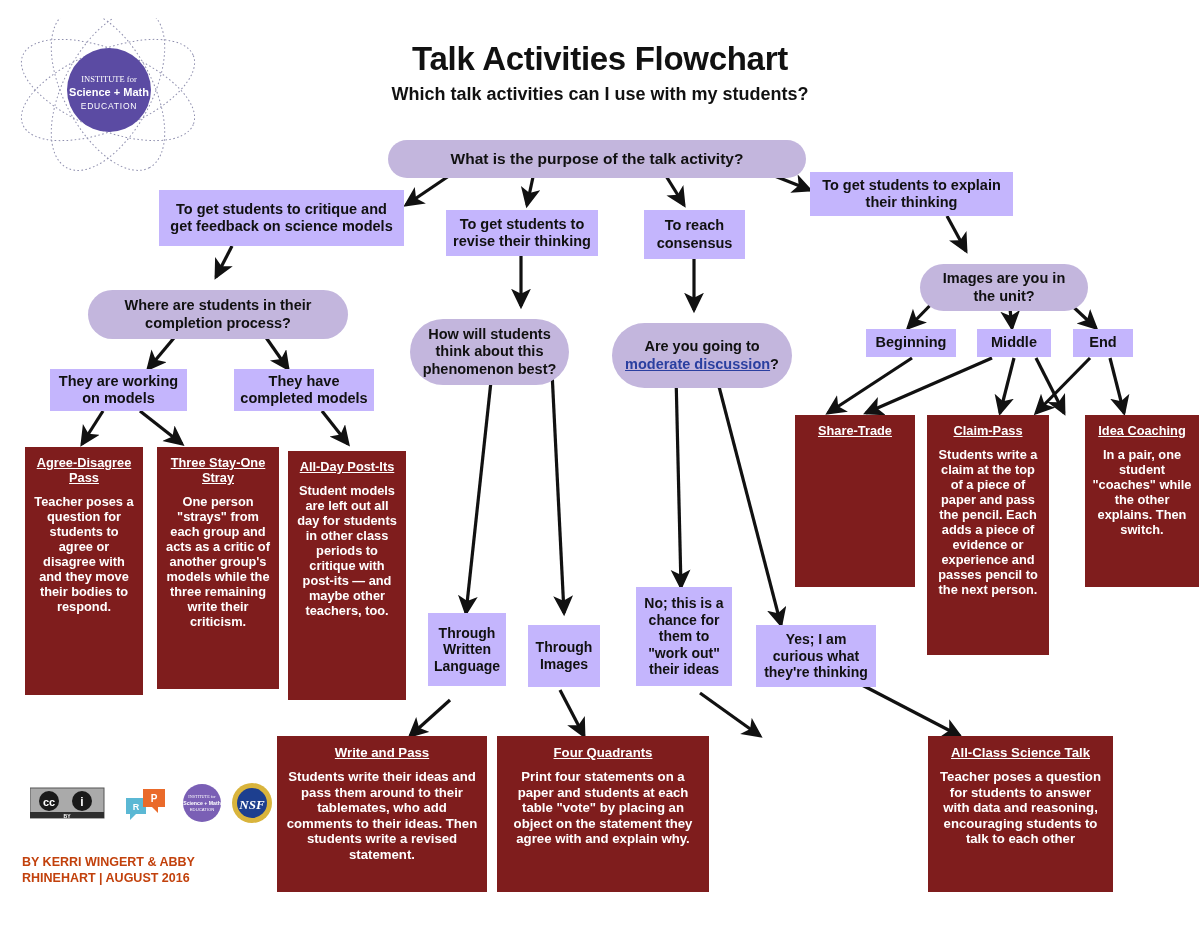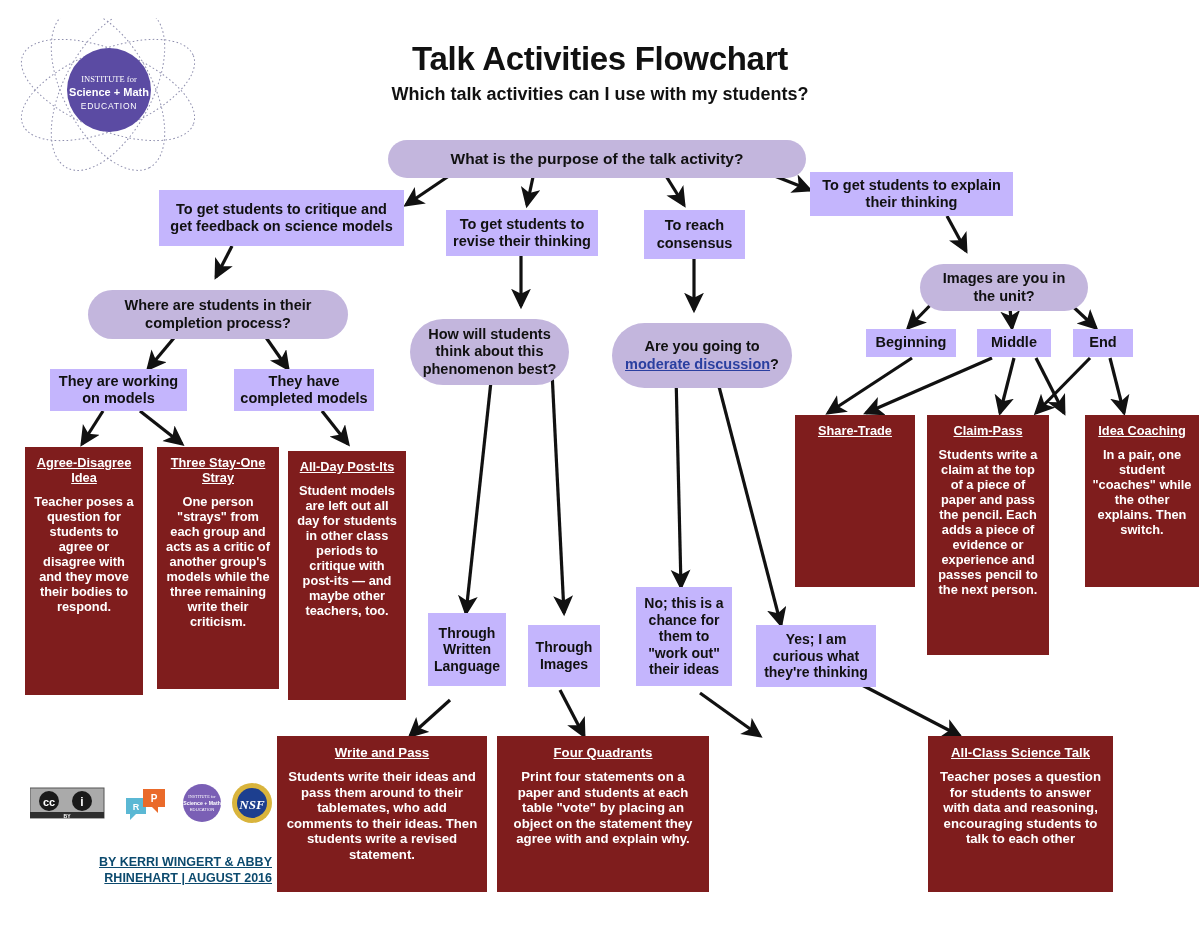--- a/index.html
+++ b/index.html
@@ -80,22 +80,22 @@
     text-align: center; font-size: 18px; font-weight: bold; color: #111;
   }
 
   
   #logo-wrap { position: absolute; left: 8px; top: 18px; width: 210px; height: 155px; z-index: 4; }
 
   
   #footer-logos { position: absolute; left: 30px; top: 782px; width: 250px; height: 50px; z-index: 4; }
   #credit {
     position: absolute; left: 22px; top: 855px; width: 250px;
-    text-align: right; font-size: 12.5px; font-weight: bold;
-    color: #0c4a6e; line-height: 1.25; text-decoration: underline;
+    text-align: left; font-size: 12.5px; font-weight: bold;
+    color: #c2410c; line-height: 1.25;
   }
 </style>
 </head>
 <body>
 
 <div id="canvas">
 
   <div id="logo-wrap">
     <svg width="210" height="155" viewBox="0 0 210 155">
       <g fill="none" stroke="#8f8fae" stroke-width="1" stroke-dasharray="1.6,2.4">
@@ -177,21 +177,21 @@
   <div class="node green" style="left:159px; top:190px; width:245px; height:56px; font-size:14.5px;">To get students to critique and get feedback on science models</div>
   <div class="node green" style="left:446px; top:210px; width:152px; height:46px; font-size:14.5px;">To get students to revise their thinking</div>
   <div class="node green" style="left:644px; top:210px; width:101px; height:49px; font-size:14.5px;">To reach consensus</div>
   <div class="node green" style="left:810px; top:172px; width:203px; height:44px; font-size:14.5px;">To get students to explain their thinking</div>
 
   <div class="node oval" style="left:88px; top:277px; width:260px; height:49px; font-size:14.5px;">Where are students in their completion process?</div>
   <div class="node green" style="left:50px; top:369px; width:137px; height:42px; font-size:14.5px;">They are working on models</div>
   <div class="node green" style="left:234px; top:369px; width:140px; height:42px; font-size:14.5px;">They have completed models</div>
 
   <div class="node card" style="left:25px; top:447px; width:118px; height:248px; font-size:12.8px;">
-    <div class="card-title">Agree-Disagree Idea</div>
+    <div class="card-title">Agree-Disagree Pass</div>
     <div class="card-body">Teacher poses a question for students to agree or disagree with and they move their bodies to respond.</div>
   </div>
   <div class="node card" style="left:157px; top:447px; width:122px; height:242px; font-size:12.8px;">
     <div class="card-title">Three Stay-One Stray</div>
     <div class="card-body">One person "strays" from each group and acts as a critic of another group's models while the three remaining write their criticism.</div>
   </div>
   <div class="node card" style="left:288px; top:451px; width:118px; height:249px; font-size:12.8px;">
     <div class="card-title">All-Day Post-Its</div>
     <div class="card-body">Student models are left out all day for students in other class periods to critique with post-its — and maybe other teachers, too.</div>
   </div>

